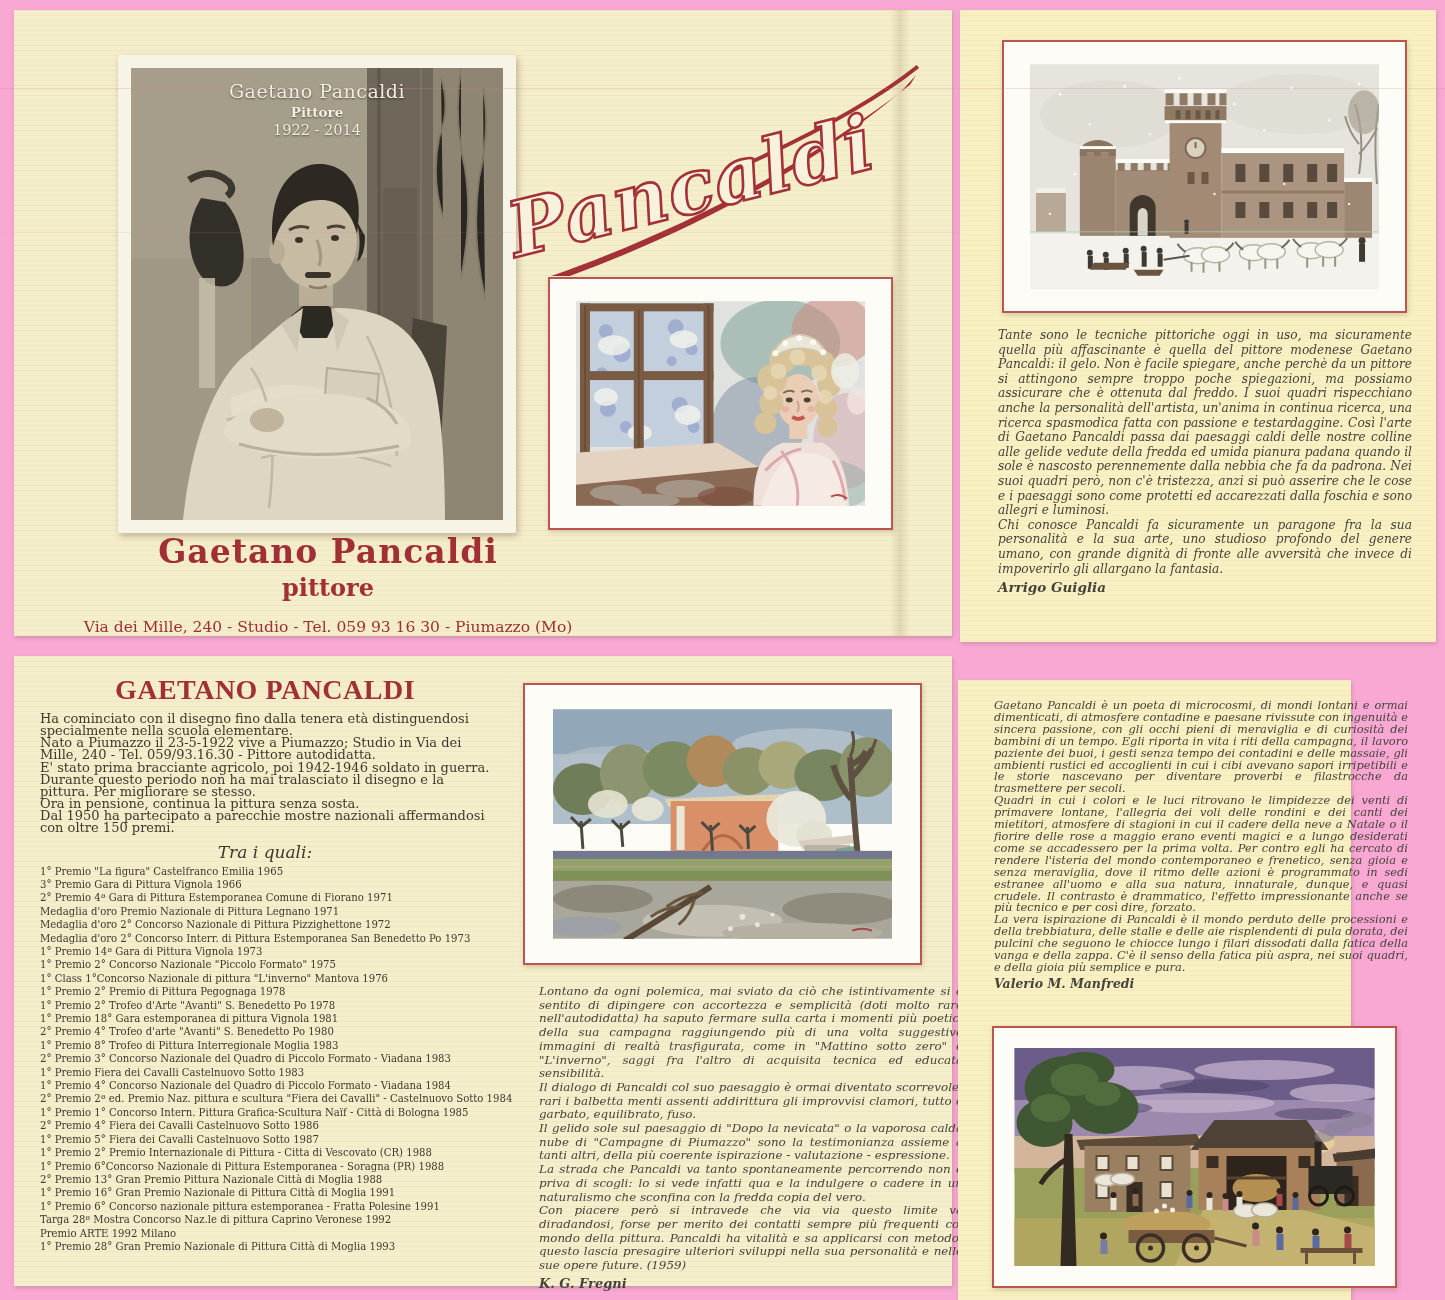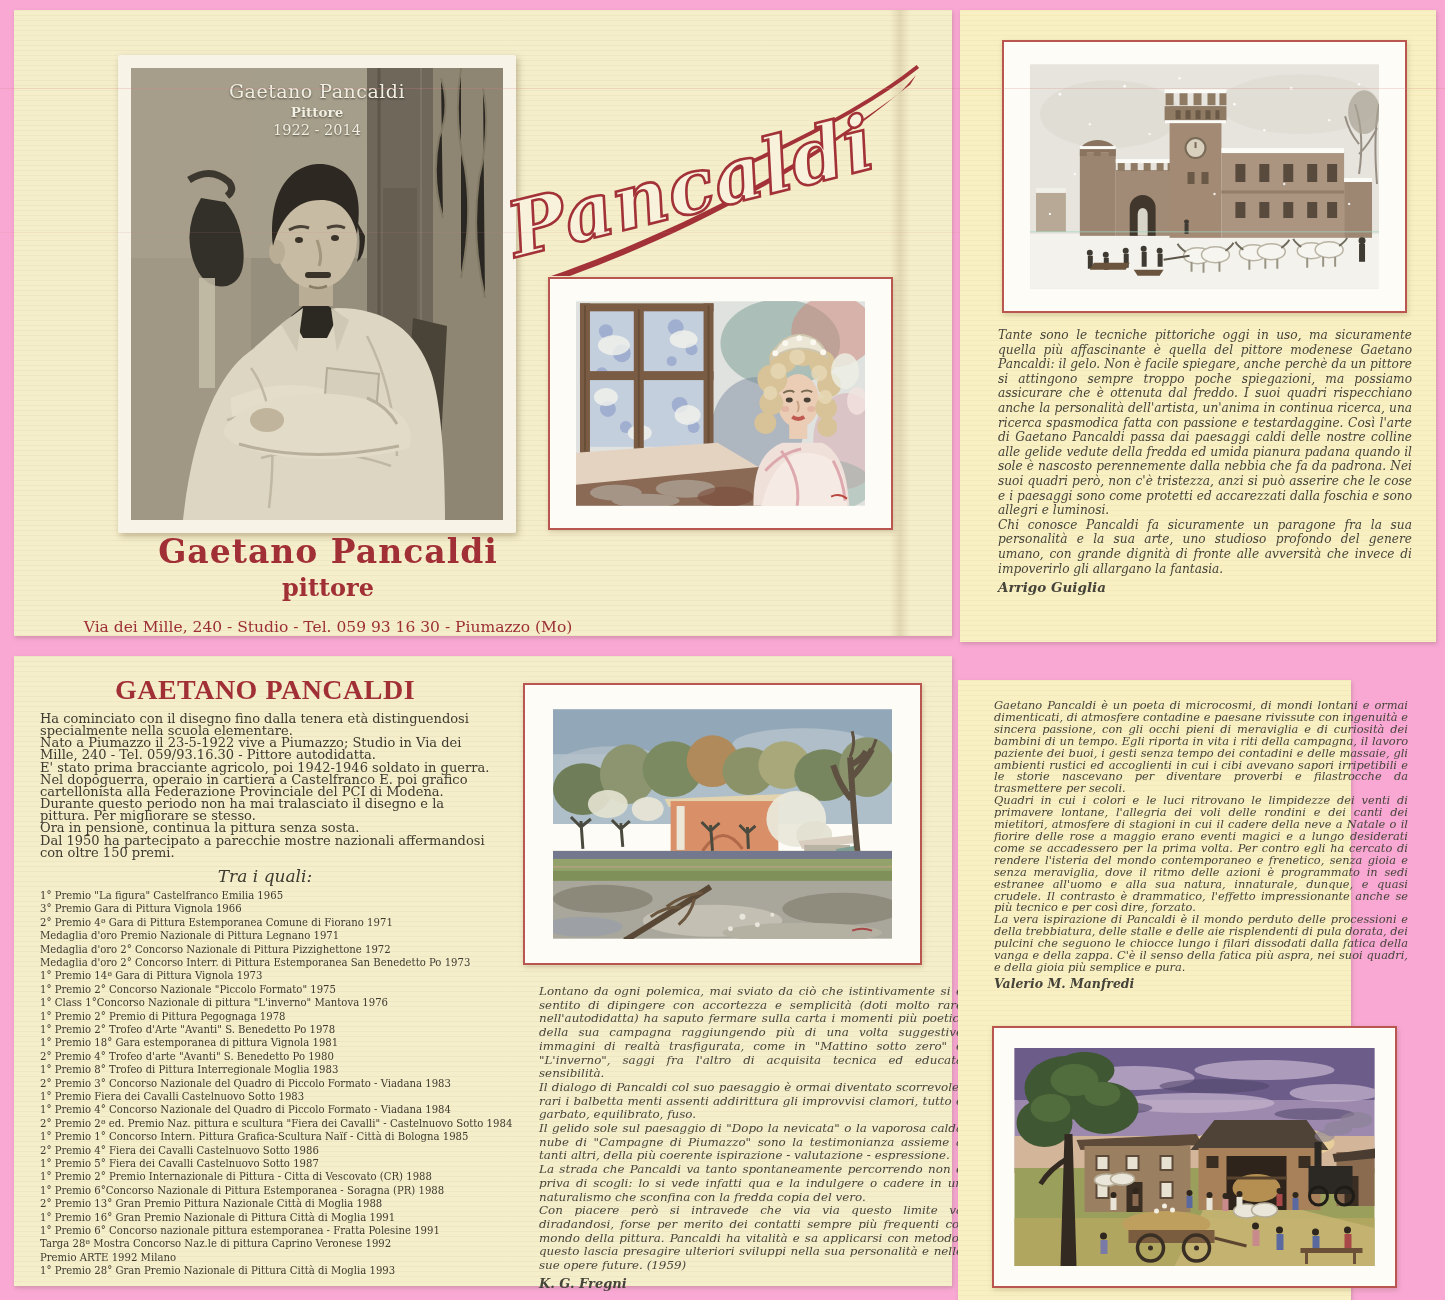--- a/index.html
+++ b/index.html
@@ -380,21 +380,20 @@
     </div>
   </div>
 
   <div class="panel" style="left:14px;top:656px;width:938px;height:630px;">
     <div class="bio">
       <h2>GAETANO PANCALDI</h2>
       <div class="bio-pars">
           <p>Ha cominciato con il disegno fino dalla tenera età distinguendosi specialmente nella scuola elementare.</p>
           <p>Nato a Piumazzo il 23-5-1922 vive a Piumazzo; Studio in Via dei Mille, 240 - Tel. 059/93.16.30 - Pittore autodidatta.</p>
           <p>E' stato prima bracciante agricolo, poi 1942-1946 soldato in guerra.</p>
-          <p>Nel dopoguerra, operaio in cartiera a Castelfranco E. poi grafico cartellonista alla Federazione Provinciale del PCI di Modena.</p>
           <p>Durante questo periodo non ha mai tralasciato il disegno e la pittura. Per migliorare se stesso.</p>
           <p>Ora in pensione, continua la pittura senza sosta.</p>
           <p>Dal 1950 ha partecipato a parecchie mostre nazionali affermandosi con oltre 150 premi.</p>
         </div>
       <div class="tra">Tra i quali:</div>
       <div class="prizes">
           <div>1° Premio "La figura" Castelfranco Emilia 1965</div>
           <div>3° Premio Gara di Pittura Vignola 1966</div>
           <div>2° Premio 4ª Gara di Pittura Estemporanea Comune di Fiorano 1971</div>
           <div>Medaglia d'oro Premio Nazionale di Pittura Legnano 1971</div>

